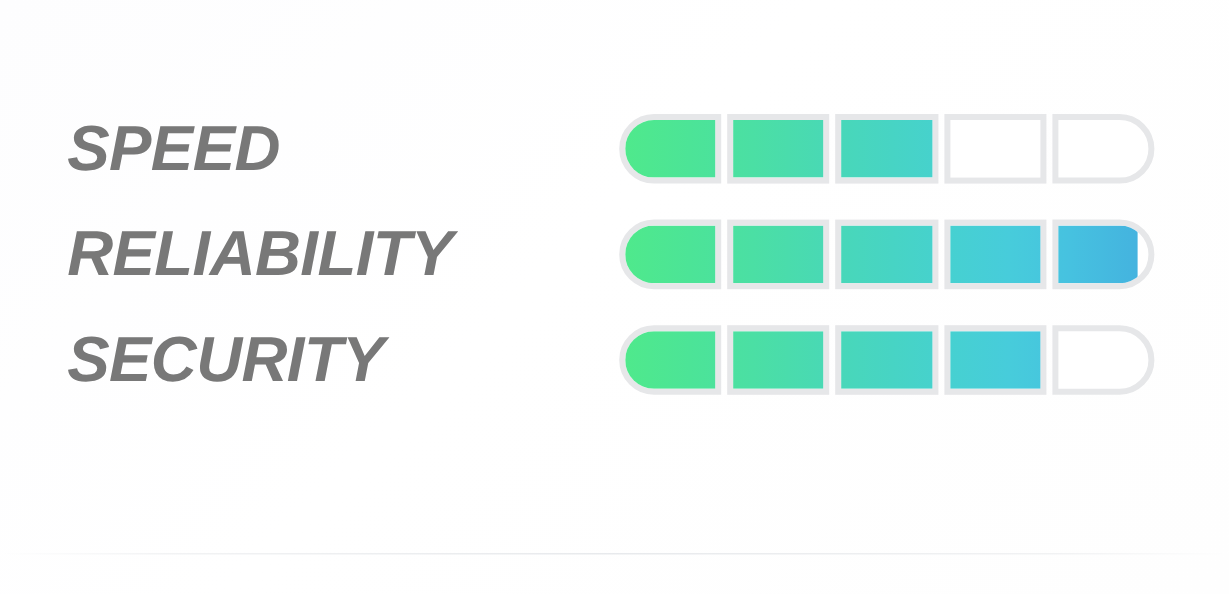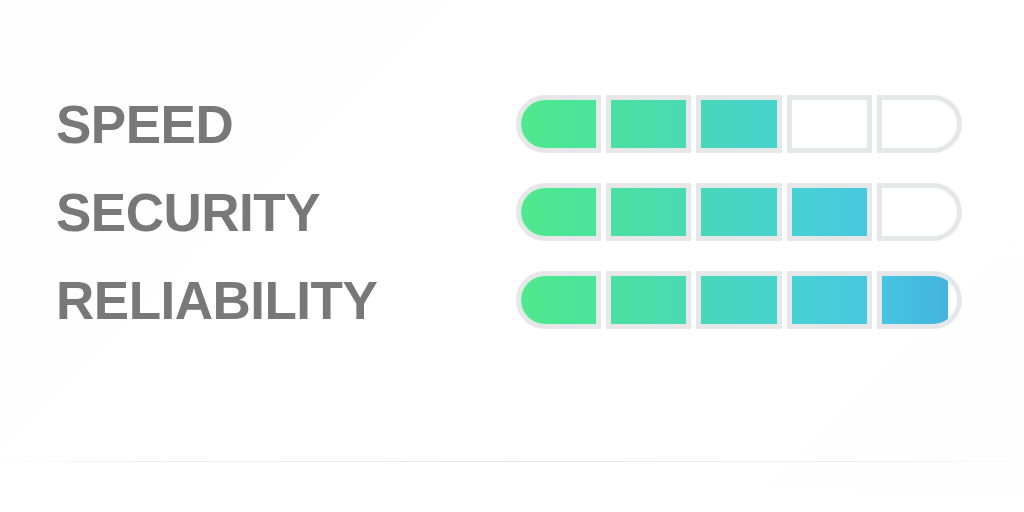--- a/index.html
+++ b/index.html
@@ -12,20 +12,21 @@
     background: #ffffff;
     font-family: "Liberation Sans", sans-serif;
     overflow: hidden;
   }
 
   #widget {
     position: relative;
     width: 1024px;
     height: 495px;
     background: linear-gradient(135deg, #fdfdfe 0%, #ffffff 45%, #fefefe 100%);
+    font-style: italic;
   }
 
   .rows {
     position: absolute;
     left: 0;
     top: 80px;
     width: 1024px;
   }
 
   .rating-row {
@@ -142,57 +143,57 @@
           </div>
         <div class="seg filled">
             <div class="fill"></div>
           </div>
         <div class="seg"></div>
         <div class="seg"></div>
       </div>
     </div>
 
     <div class="rating-row">
-      <div class="row-label">SECURITY</div>
-      <div class="bar">
-        <div class="seg filled">
-            <div class="fill"></div>
-          </div>
-        <div class="seg filled">
-            <div class="fill"></div>
-          </div>
-        <div class="seg filled">
-            <div class="fill"></div>
-          </div>
-        <div class="seg filled">
-            <div class="fill"></div>
-          </div>
-        <div class="seg"></div>
-      </div>
-    </div>
-
-    <div class="rating-row">
       <div class="row-label">RELIABILITY</div>
       <div class="bar">
         <div class="seg filled">
             <div class="fill"></div>
           </div>
         <div class="seg filled">
             <div class="fill"></div>
           </div>
         <div class="seg filled">
             <div class="fill"></div>
           </div>
         <div class="seg filled">
             <div class="fill"></div>
           </div>
         <div class="seg filled">
             <div class="fill"></div>
           </div>
       </div>
     </div>
 
+    <div class="rating-row">
+      <div class="row-label">SECURITY</div>
+      <div class="bar">
+        <div class="seg filled">
+            <div class="fill"></div>
+          </div>
+        <div class="seg filled">
+            <div class="fill"></div>
+          </div>
+        <div class="seg filled">
+            <div class="fill"></div>
+          </div>
+        <div class="seg filled">
+            <div class="fill"></div>
+          </div>
+        <div class="seg"></div>
+      </div>
+    </div>
+
 
   </div>
 
   <div class="divider"></div>
 
 </div>
 
 </body></html>

